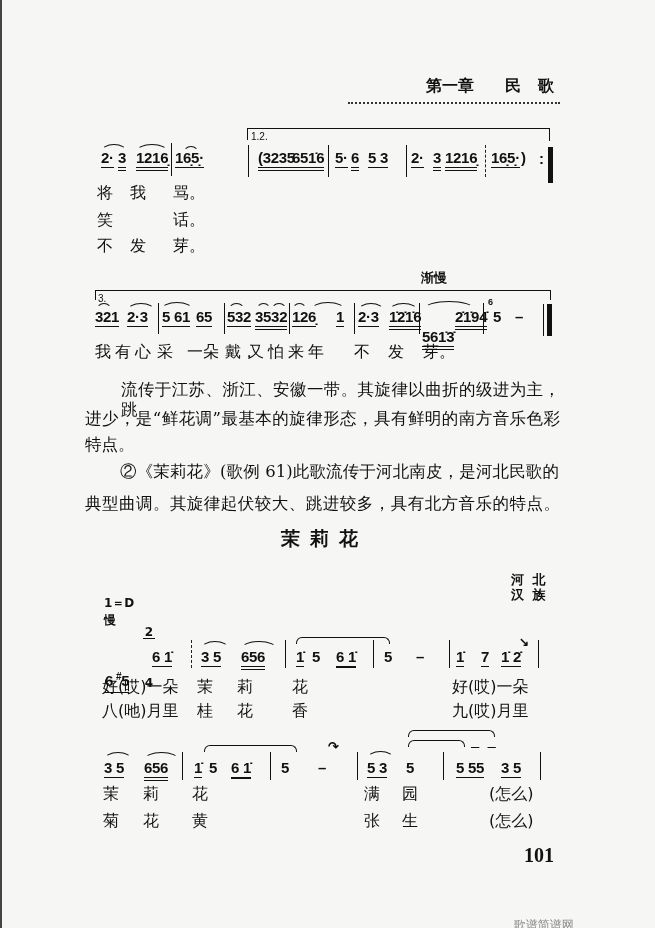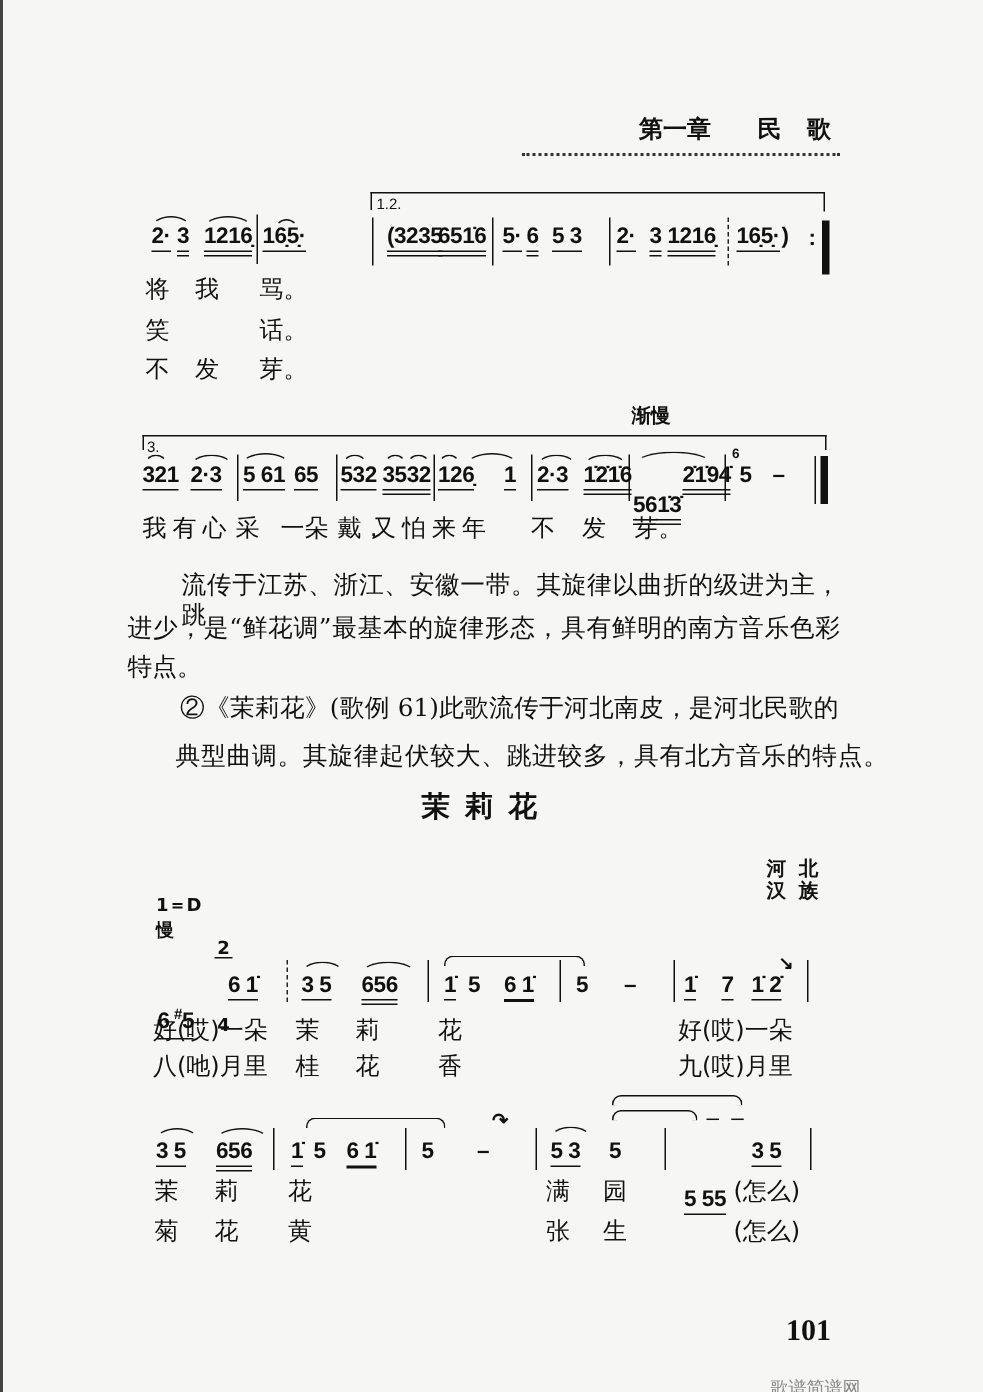--- a/index.html
+++ b/index.html
@@ -30,21 +30,21 @@
   }
   .volta { position:absolute; border-top:1.5px solid #111; border-right:1.5px solid #111; }
   .volta-label { font-family:"Liberation Sans", sans-serif; font-size:10px; line-height:10px; }
   .lyr { font-family:"DejaVu Sans", sans-serif; font-size:16px; line-height:18px; }
   .lyr-wide { font-family:"DejaVu Sans", sans-serif; font-size:16px; line-height:18px; letter-spacing:4px; }
   .para { font-family:"DejaVu Serif", serif; font-size:16.5px; line-height:20px; }
   .just { text-align:justify; text-align-last:justify; white-space:normal; }
   .hdr { font-family:"DejaVu Serif", serif; font-weight:bold; font-size:16px; line-height:22px; }
   .small-bold { font-family:"DejaVu Sans", sans-serif; font-weight:bold; font-size:12px; line-height:14px; }
   .title { font-family:"DejaVu Sans", sans-serif; font-weight:bold; font-size:19px; line-height:22px; letter-spacing:10px; }
-  .pageno { font-family:"Liberation Serif", serif; font-weight:bold; font-size:20px; line-height:22px;margin-top:32px; }
+  .pageno { font-family:"Liberation Serif", serif; font-weight:bold; font-size:20px; line-height:22px; }
   .wm { font-family:"DejaVu Sans", sans-serif; font-size:12px; line-height:14px; color:#8a8a8a; }
 </style>
 </head>
 <body>
 
 <div class="page-edge"></div>
 
 <div>
   <span class="a hdr" style="left:426px;top:75px;">第一章</span>
   <span class="a hdr" style="left:505px;top:75px;">民</span>
@@ -147,21 +147,21 @@
   <span class="a lyr" style="left:423px;top:343px;">芽。</span>
 </div>
 
 <div>
   <div class="a para just" style="left:121px;top:380px;width:439px;">流传于江苏、浙江、安徽一带。其旋律以曲折的级进为主，跳</div>
   <div class="a para just" style="left:85px;top:409px;width:475px;">进少，是“鲜花调”最基本的旋律形态，具有鲜明的南方音乐色彩</div>
   <div class="a para" style="left:85px;top:435px;">特点。</div>
 </div>
 <div>
   <div class="a para just" style="left:120px;top:462px;width:439px;">②《茉莉花》(歌例 61)此歌流传于河北南皮，是河北民歌的</div>
-  <div class="a para just" style="left:85px;top:494px;width:475px;margin-left:32px;">典型曲调。其旋律起伏较大、跳进较多，具有北方音乐的特点。</div>
+  <div class="a para just" style="left:85px;top:494px;width:475px;">典型曲调。其旋律起伏较大、跳进较多，具有北方音乐的特点。</div>
 </div>
 
 <div class="a title" style="left:281px;top:527px;">茉莉花</div>
 <span class="a small-bold" style="left:511px;top:573px;font-size:13px;letter-spacing:2px;">河 北</span>
 <span class="a small-bold" style="left:511px;top:588px;font-size:13px;letter-spacing:2px;">汉 族</span>
 <span class="a small-bold" style="left:104px;top:596px;font-size:12px;">1＝D</span>
 <div class="a" style="left:143px;top:589px;width:12px;text-align:center;">
   <div class="small-bold" style="border-bottom:1.5px solid #111;line-height:11px;">2</div>
   <div class="small-bold" style="line-height:12px;">4</div>
 </div>
@@ -220,21 +220,21 @@
   <span class="a n" style="left:209px;top:760px;">5</span>
   <span class="a n u1" style="left:231px;top:760px;border-bottom-width:2.5px;">6 1̇</span>
   <div class="bar" style="left:270px;top:752px;height:28px;"></div>
   <span class="a n" style="left:281px;top:760px;">5</span>
   <span class="a n" style="left:318px;top:760px;">–</span>
   <span class="a n" style="left:328px;top:739px;font-size:13px;">↷</span>
   <div class="bar" style="left:357px;top:752px;height:28px;"></div>
   <span class="a n u1" style="left:367px;top:760px;">5 3</span>
   <span class="a n" style="left:406px;top:760px;">5</span>
   <div class="bar" style="left:443px;top:752px;height:28px;"></div>
-  <span class="a n u1" style="left:456px;top:792px;">5 55</span>
+  <span class="a n u1" style="left:456px;top:760px;">5 55</span>
   <span class="a n u1" style="left:501px;top:760px;">3 5</span>
   <div class="bar" style="left:540px;top:752px;height:28px;"></div>
 
   <span class="a lyr" style="left:103px;top:785px;">茉</span>
   <span class="a lyr" style="left:143px;top:785px;">莉</span>
   <span class="a lyr" style="left:192px;top:785px;">花</span>
   <span class="a lyr" style="left:364px;top:785px;">满</span>
   <span class="a lyr" style="left:402px;top:785px;">园</span>
   <span class="a lyr" style="left:489px;top:785px;">(怎么)</span>
 

